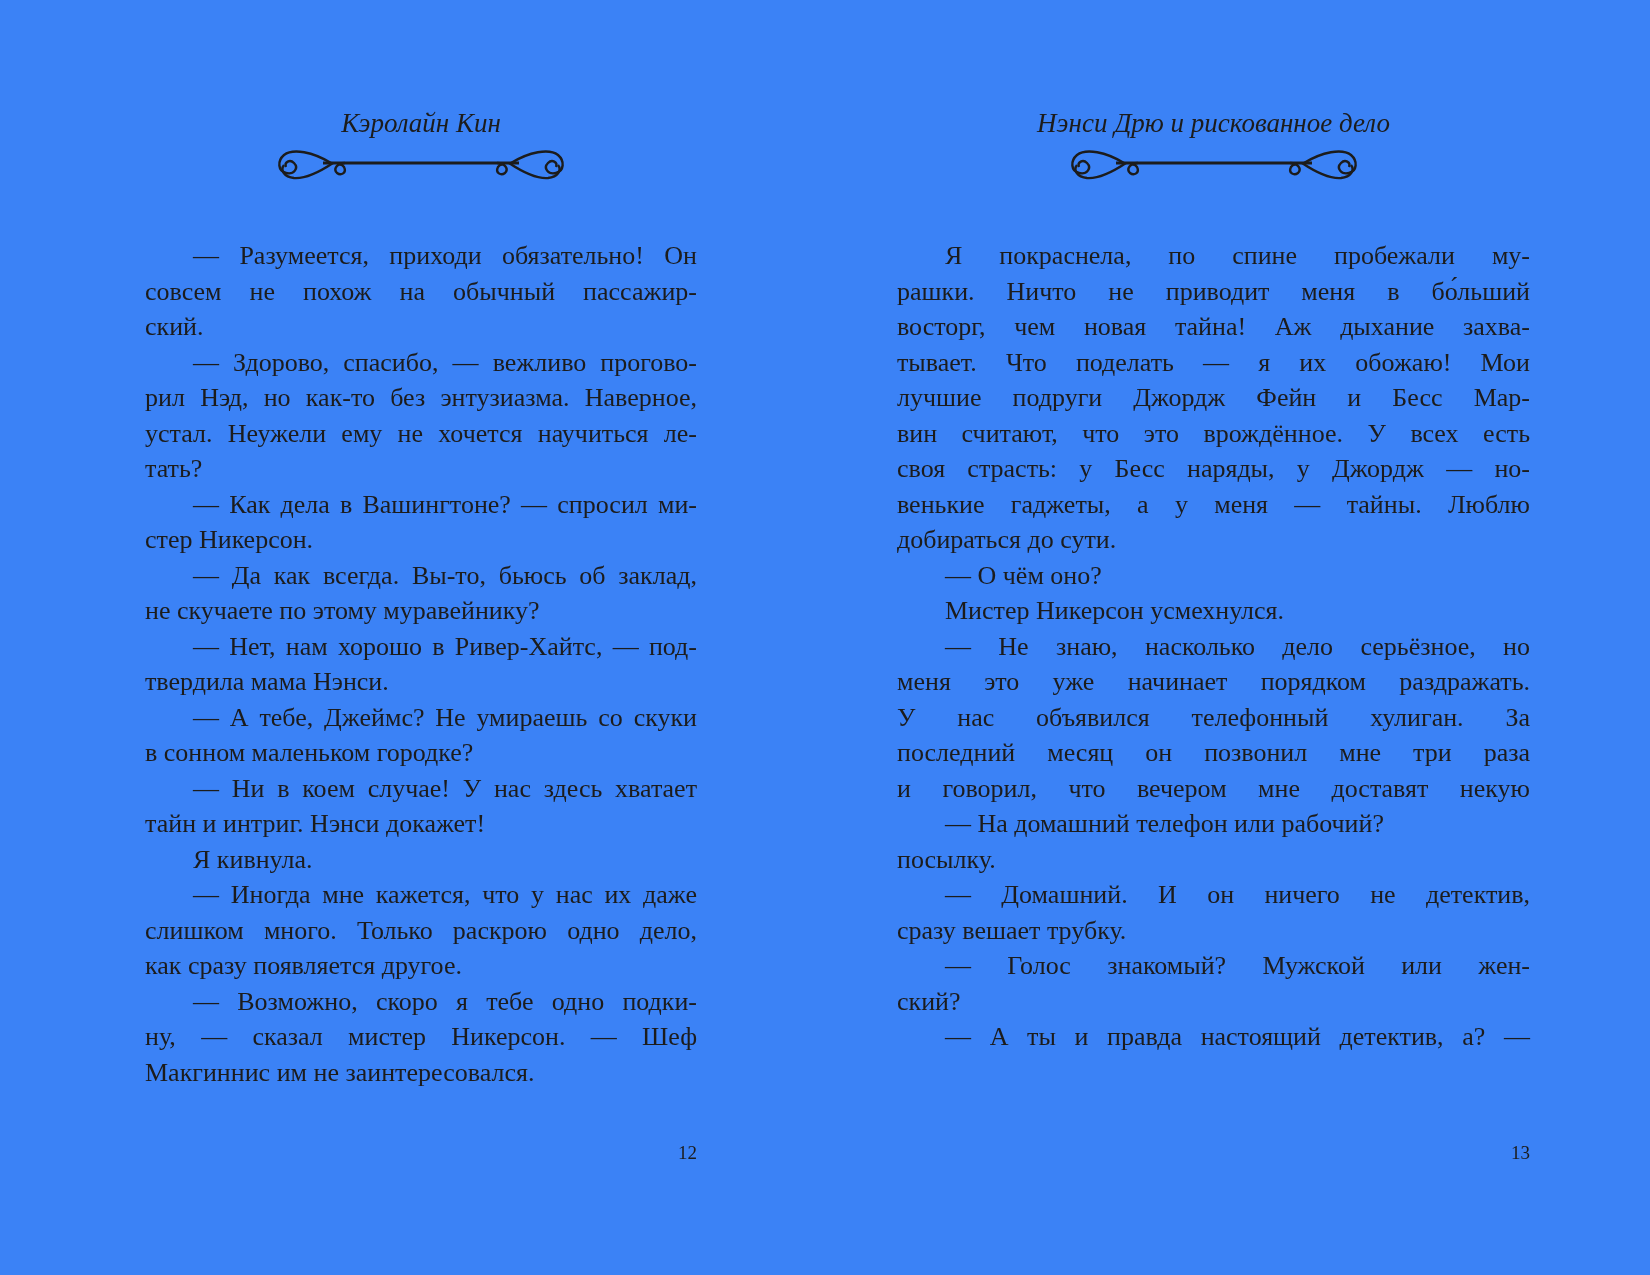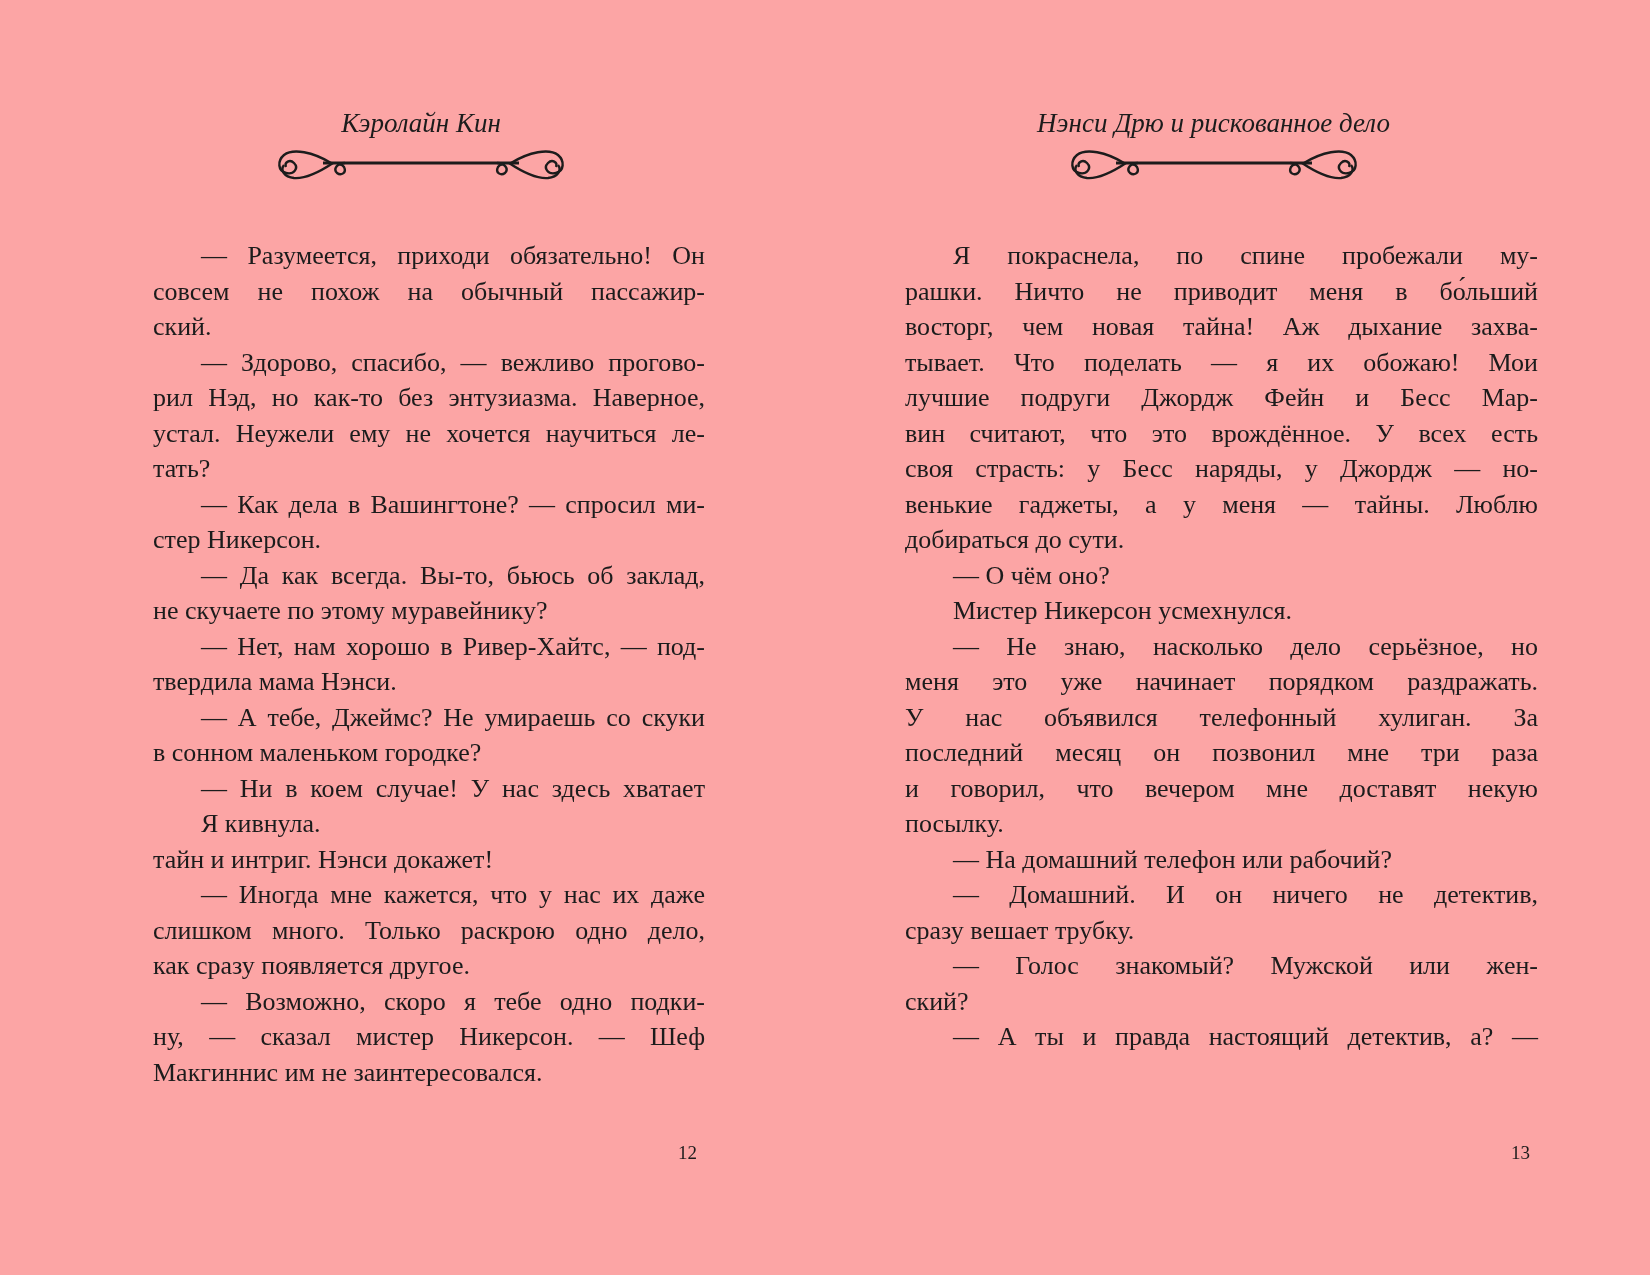--- a/index.html
+++ b/index.html
@@ -4,21 +4,21 @@
 <style>
   html, body {
     margin: 0;
     padding: 0;
     background: #ffffff;
   }
   .spread {
     position: relative;
     width: 1650px;
     height: 1275px;
-    background: #fca5a5;
+    background: #3b82f6;
     color: #1c1c1c;
     font-family: "Liberation Serif", serif;
     overflow: hidden;
   }
   .page {
     position: absolute;
     top: 0;
     height: 100%;
   }
   .page-left  { left: 145px; width: 552px; }
@@ -41,21 +41,21 @@
     top: 144px;
     left: 0;
     width: 100%;
     text-align: center;
   }
   .flourish-wrap svg { display: inline-block; }
 
   .body-text {
     position: absolute;
     top: 238px;
-    left: 8px;
+    left: 0;
     width: 100%;
   }
   .line {
     font-size: 26px;
     line-height: 35.5px;
     text-align: justify;
     text-align-last: justify;
     white-space: normal;
     color: #1c1c1c;
   }
@@ -106,22 +106,22 @@
         <div class="line last">тать?</div>
         <div class="line first">— Как дела в Вашингтоне? — спросил ми-</div>
         <div class="line last">стер Никерсон.</div>
         <div class="line first">— Да как всегда. Вы-то, бьюсь об заклад,</div>
         <div class="line last">не скучаете по этому муравейнику?</div>
         <div class="line first">— Нет, нам хорошо в Ривер-Хайтс, — под-</div>
         <div class="line last">твердила мама Нэнси.</div>
         <div class="line first">— А тебе, Джеймс? Не умираешь со скуки</div>
         <div class="line last">в сонном маленьком городке?</div>
         <div class="line first">— Ни в коем случае! У нас здесь хватает</div>
+        <div class="line last">тайн и интриг. Нэнси докажет!</div>
         <div class="line first last">Я кивнула.</div>
-        <div class="line last">тайн и интриг. Нэнси докажет!</div>
         <div class="line first">— Иногда мне кажется, что у нас их даже</div>
         <div class="line">слишком много. Только раскрою одно дело,</div>
         <div class="line last">как сразу появляется другое.</div>
         <div class="line first">— Возможно, скоро я тебе одно подки-</div>
         <div class="line">ну, — сказал мистер Никерсон. — Шеф</div>
         <div class="line last">Макгиннис им не заинтересовался.</div>
       </div>
 
     <div class="page-number">12</div>
   </div>
@@ -155,22 +155,22 @@
         <div class="line">своя страсть: у Бесс наряды, у Джордж — но-</div>
         <div class="line">венькие гаджеты, а у меня — тайны. Люблю</div>
         <div class="line last">добираться до сути.</div>
         <div class="line first last">— О чём оно?</div>
         <div class="line first last">Мистер Никерсон усмехнулся.</div>
         <div class="line first">— Не знаю, насколько дело серьёзное, но</div>
         <div class="line">меня это уже начинает порядком раздражать.</div>
         <div class="line">У нас объявился телефонный хулиган. За</div>
         <div class="line">последний месяц он позвонил мне три раза</div>
         <div class="line">и говорил, что вечером мне доставят некую</div>
+        <div class="line first last">— На домашний телефон или рабочий?</div>
         <div class="line last">посылку.</div>
-        <div class="line first last">— На домашний телефон или рабочий?</div>
         <div class="line first">— Домашний. И он ничего не детектив,</div>
         <div class="line last">сразу вешает трубку.</div>
         <div class="line first">— Голос знакомый? Мужской или жен-</div>
         <div class="line last">ский?</div>
         <div class="line first">— А ты и правда настоящий детектив, а? —</div>
       </div>
 
     <div class="page-number">13</div>
   </div>
 

